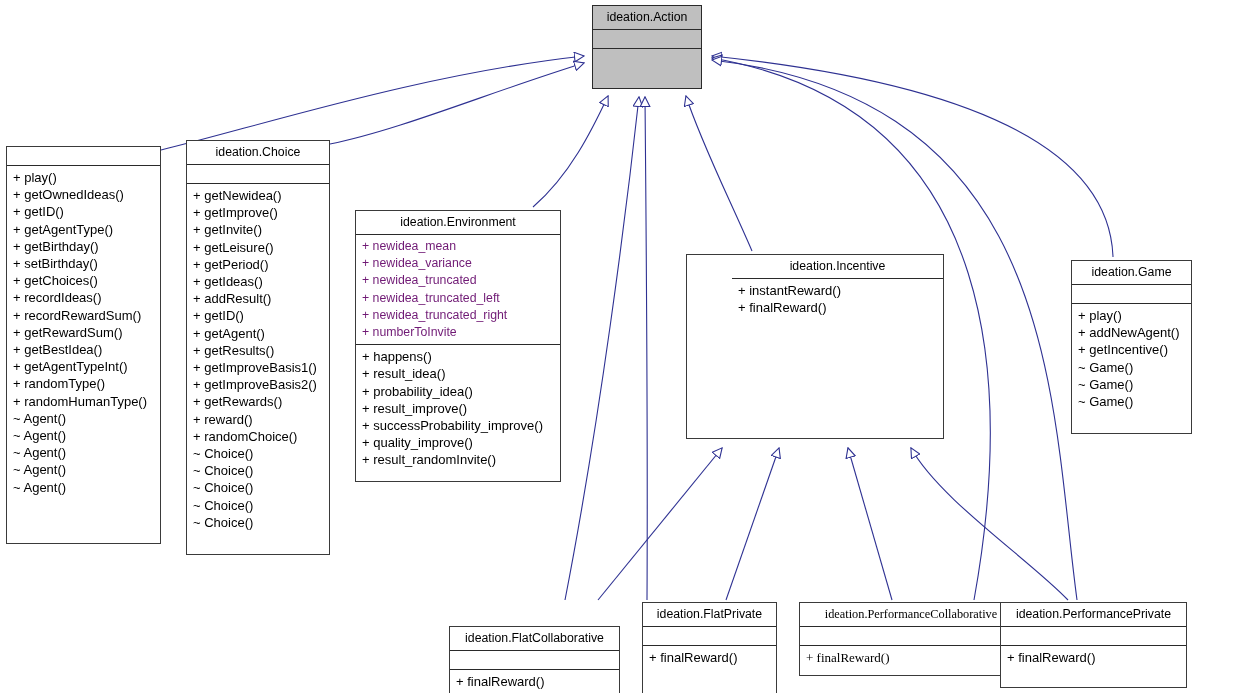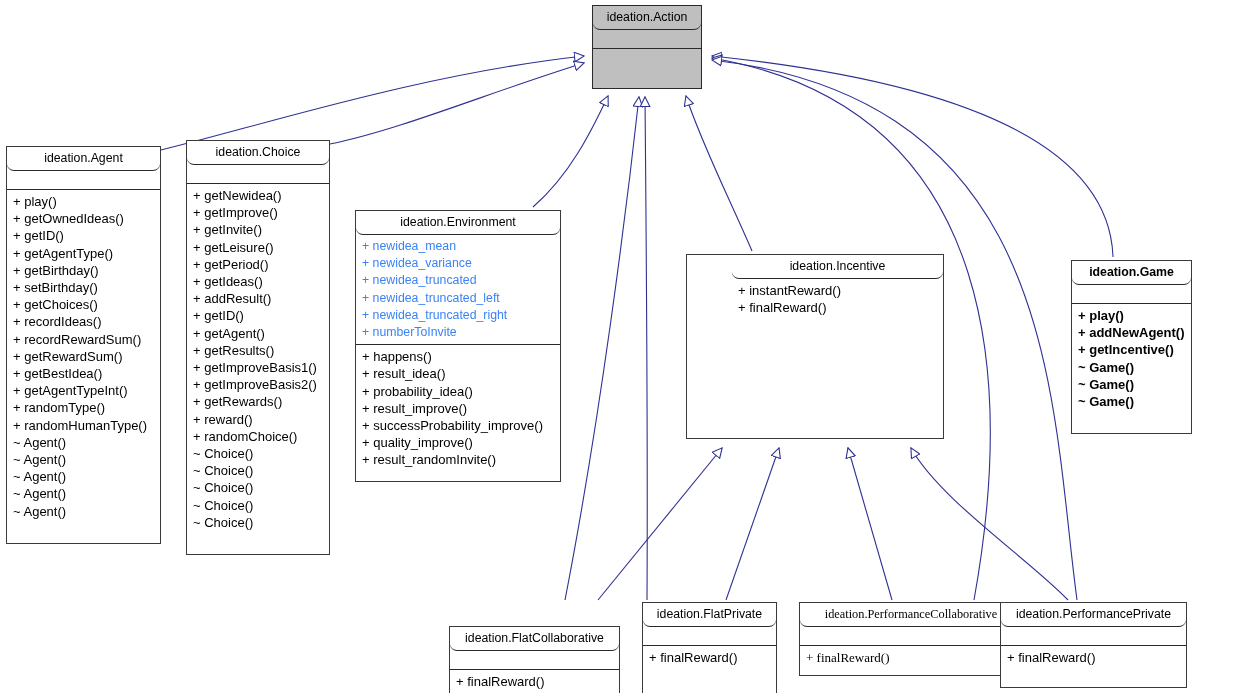--- a/index.html
+++ b/index.html
@@ -37,28 +37,27 @@
   }
   .uml-title {
     box-sizing: border-box;
     text-align: center;
     font-size: 12.3px;
     color: #000000;
     padding: 4px 5px 5px 5px;
     border-bottom: 1px solid #2a2a2a;
     white-space: nowrap;
     line-height: 14px;
-    border-radius: 7px;
   }
   .uml-attrs {
     box-sizing: border-box;
     border-bottom: 1px solid #2a2a2a;
     padding: 3px 6px 3px 6px;
     font-size: 12.3px;
-    color: #3b82f6;
+    color: #701a75;
     line-height: 17.2px;
   }
   .uml-attrs.empty {
     padding: 0;
     height: 19px;
   }
   .uml-ops {
     box-sizing: border-box;
     padding: 3px 6px 4px 6px;
     font-size: 13px;
@@ -110,21 +109,20 @@
       <path d="M 1068,600 C 1030,560 940,500 911,448" marker-end="url(#gen-arrow)"></path>
     </g>
   </svg>
 
 <div class="uml-box root" style="left: 592px; top: 5px; width: 110px; height: 84px;">
       <div class="uml-title">ideation.Action</div>
       <div class="uml-attrs empty"></div>
       <div class="uml-ops"></div>
     </div>
     <div class="uml-box" style="left: 6px; top: 146px; width: 155px; height: 398px;">
-      <div class="uml-title">ideation.Agent</div>
       <div class="uml-attrs empty"></div>
       <div class="uml-ops">
         <div class="uml-row">+ play()</div>
         <div class="uml-row">+ getOwnedIdeas()</div>
         <div class="uml-row">+ getID()</div>
         <div class="uml-row">+ getAgentType()</div>
         <div class="uml-row">+ getBirthday()</div>
         <div class="uml-row">+ setBirthday()</div>
         <div class="uml-row">+ getChoices()</div>
         <div class="uml-row">+ recordIdeas()</div>
@@ -187,21 +185,21 @@
         <div class="uml-row">+ result_randomInvite()</div>
       </div>
     </div>
     <div class="uml-box" style="left: 686px; top: 254px; width: 258px; height: 185px; padding-left: 45px;">
       <div class="uml-title">ideation.Incentive</div>
       <div class="uml-ops">
         <div class="uml-row">+ instantReward()</div>
         <div class="uml-row">+ finalReward()</div>
       </div>
     </div>
-    <div class="uml-box" style="left: 1071px; top: 260px; width: 121px; height: 174px; font-weight: bold;">
+    <div class="uml-box" style="left: 1071px; top: 260px; width: 121px; height: 174px;">
       <div class="uml-title">ideation.Game</div>
       <div class="uml-attrs empty"></div>
       <div class="uml-ops">
         <div class="uml-row">+ play()</div>
         <div class="uml-row">+ addNewAgent()</div>
         <div class="uml-row">+ getIncentive()</div>
         <div class="uml-row">~ Game()</div>
         <div class="uml-row">~ Game()</div>
         <div class="uml-row">~ Game()</div>
       </div>

